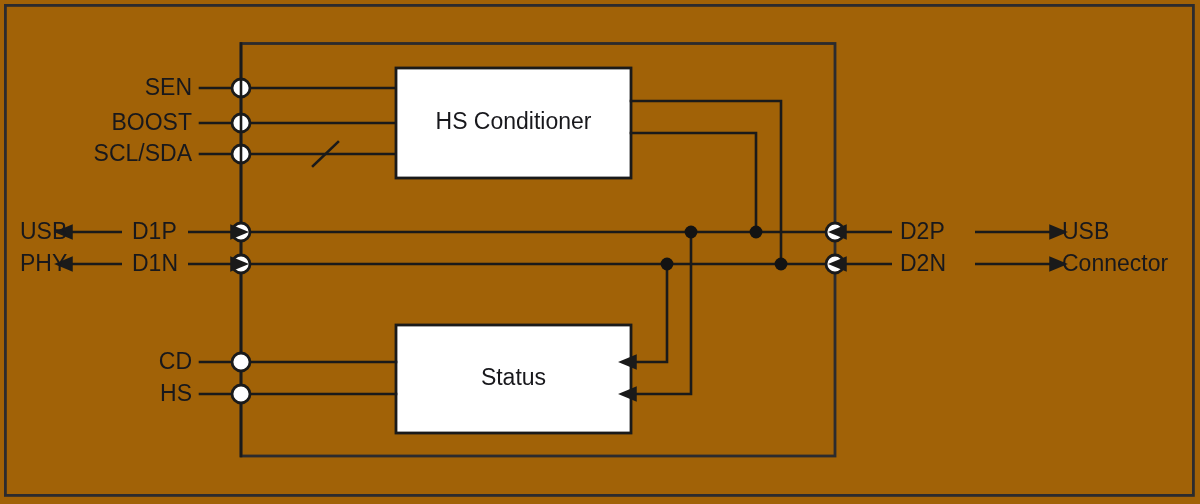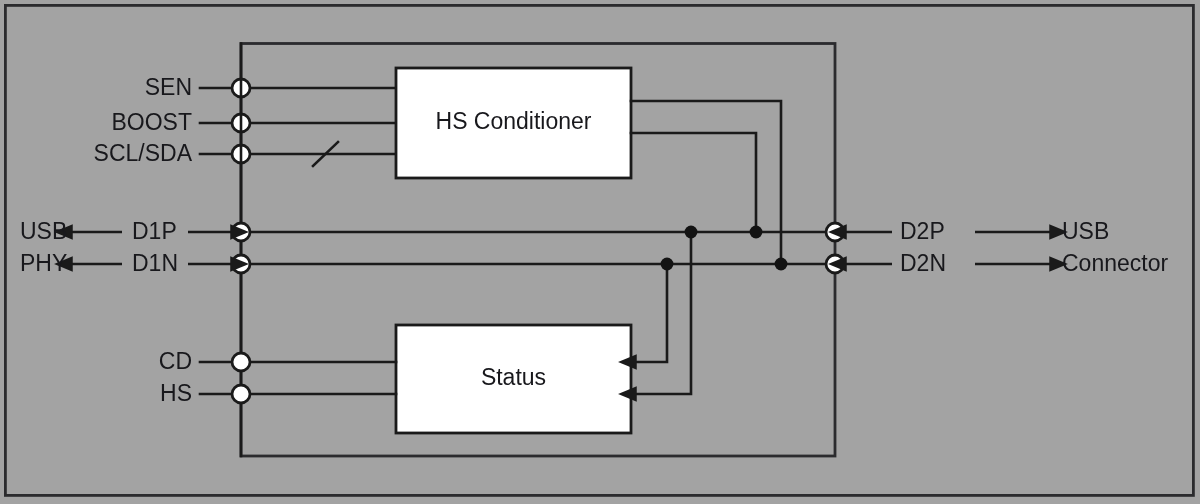--- a/index.html
+++ b/index.html
@@ -8,21 +8,21 @@
     padding: 0;
     background: #ffffff;
   }
   body {
     font-family: "Liberation Sans", sans-serif;
   }
   #stage {
     position: relative;
     width: 1200px;
     height: 504px;
-    background: #a3a3a3;
+    background: #a16207;
     overflow: hidden;
   }
   #stage svg {
     position: absolute;
     left: 0;
     top: 0;
     width: 1200px;
     height: 504px;
     display: block;
   }

